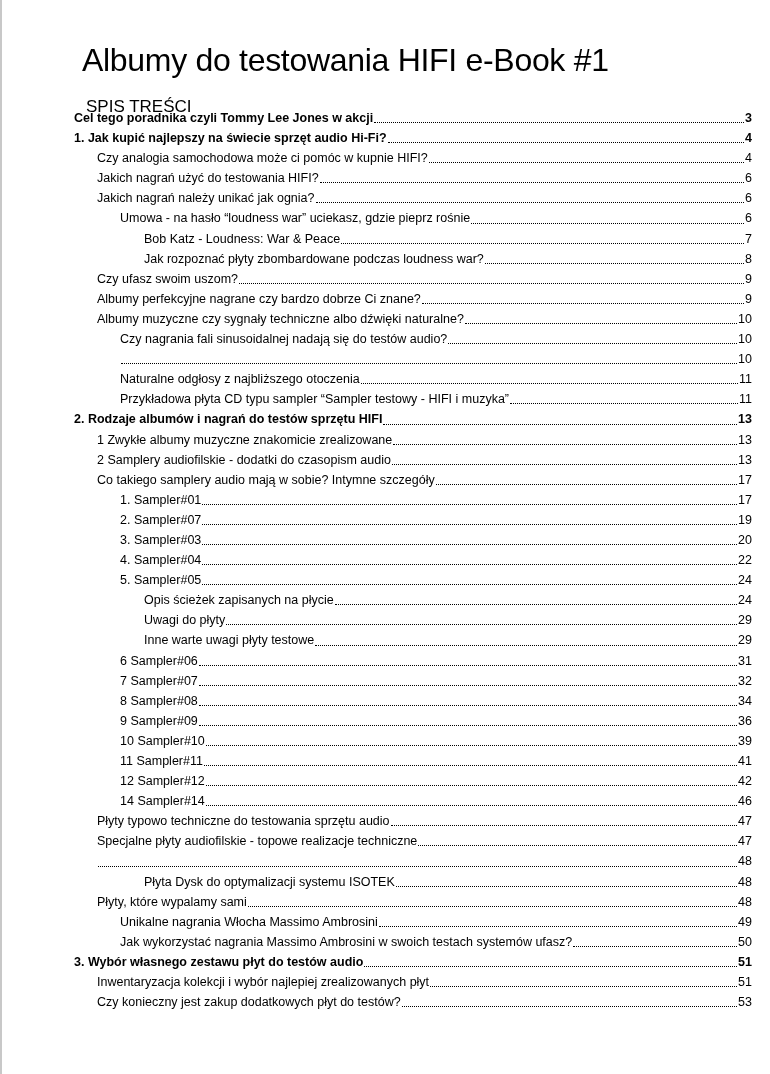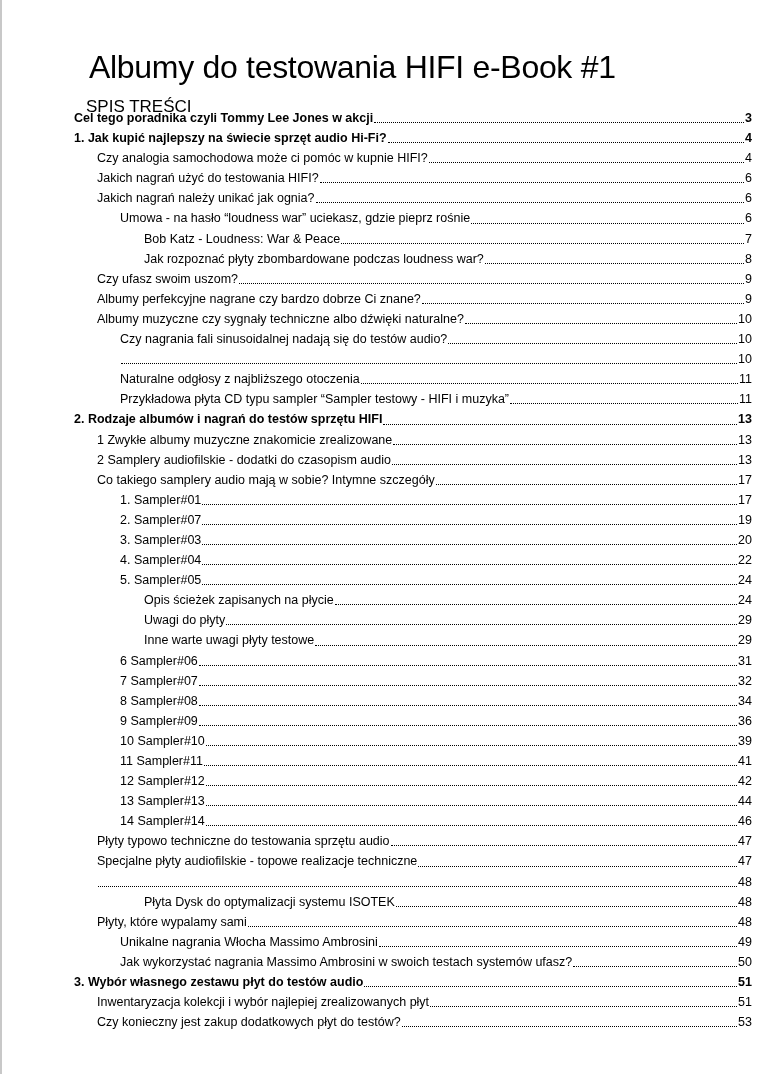--- a/index.html
+++ b/index.html
@@ -4,21 +4,21 @@
   <style>
     html, body { margin: 0; padding: 0; background: #ffffff; }
     body { width: 770px; height: 1074px; position: relative; overflow: hidden; }
     .page-edge { position: absolute; left: 0; top: 0; width: 2px; height: 1074px; background: #c8c8c8; }
     .page {
       position: absolute; left: 74px; top: 0; width: 678px;
       font-family: "Liberation Sans", sans-serif; color: #000;
     }
     .doc-title {
       position: absolute; top: 32px; left: 0;
-      font-size: 32px; line-height: 40px; font-weight: normal; margin: 15px; white-space: nowrap;
+      font-size: 32px; line-height: 40px; font-weight: normal; margin: 8px; white-space: nowrap;
       letter-spacing: -0.3px;
     }
     .toc-heading {
       position: absolute; top: 84px; left: 0;
       font-size: 17px; line-height: 22px; margin: 12px; font-weight: normal;
     }
     .toc { position: absolute; top: 108px; left: 0; width: 678px; margin: 0; padding: 0; list-style: none; }
     .toc-entry {
       display: flex; align-items: baseline; height: 20.1px; line-height: 20px;
       font-size: 12.5px; white-space: nowrap; cursor: pointer;
@@ -206,25 +206,20 @@
         <span class="label">11 Sampler#11</span>
         <span class="leader"></span>
         <span class="page-num">41</span>
       </li>
       <li class="toc-entry lvl-2">
         <span class="label">12 Sampler#12</span>
         <span class="leader"></span>
         <span class="page-num">42</span>
       </li>
       <li class="toc-entry lvl-2">
-        <span class="label">13 Sampler#13</span>
-        <span class="leader"></span>
-        <span class="page-num">44</span>
-      </li>
-      <li class="toc-entry lvl-2">
         <span class="label">14 Sampler#14</span>
         <span class="leader"></span>
         <span class="page-num">46</span>
       </li>
       <li class="toc-entry lvl-1">
         <span class="label">Płyty typowo techniczne do testowania sprzętu audio</span>
         <span class="leader"></span>
         <span class="page-num">47</span>
       </li>
       <li class="toc-entry lvl-1">

